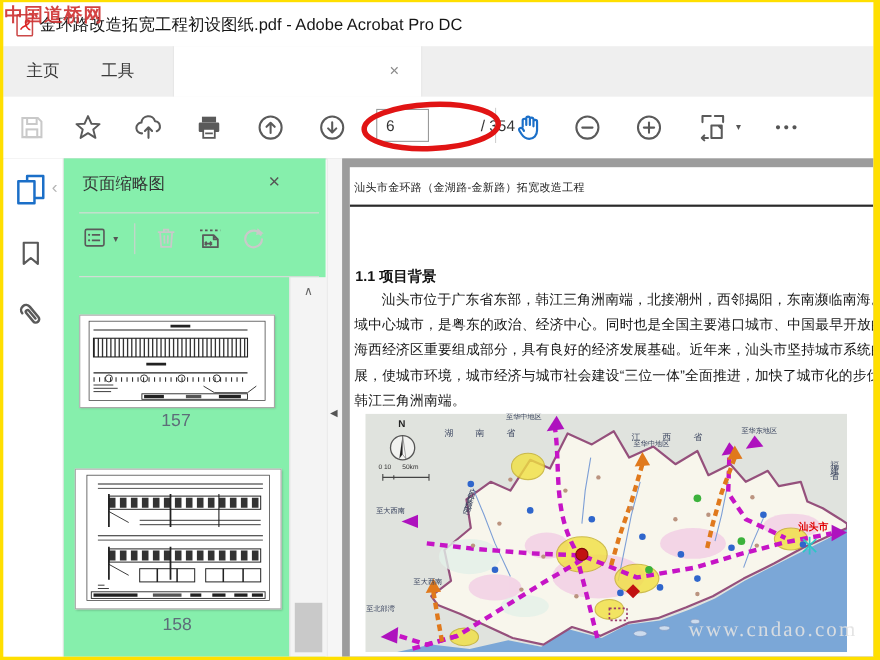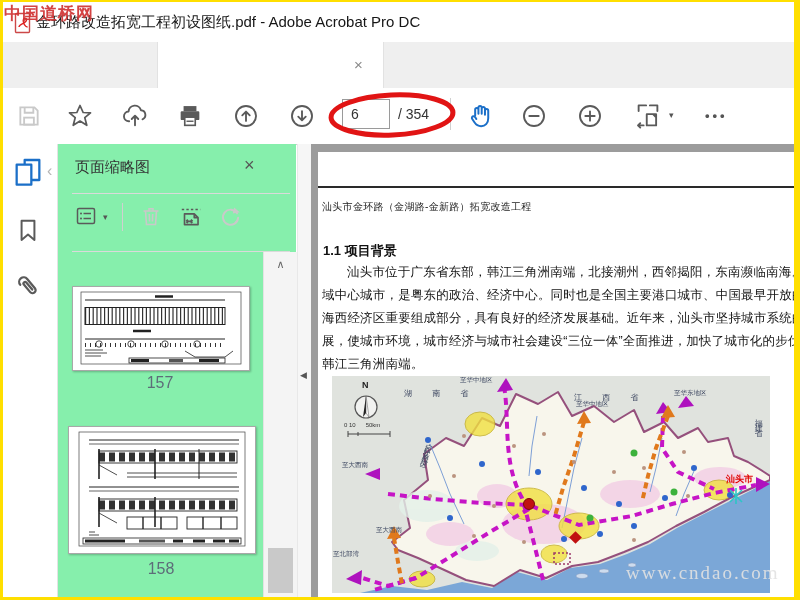--- a/index.html
+++ b/index.html
@@ -12,21 +12,21 @@
   .wm-bottom{font-family:"Liberation Serif","DejaVu Serif",serif;font-size:19px;color:#e2e2e2;opacity:.9;letter-spacing:2px;z-index:30;white-space:nowrap;}
   .tabbar{background:#efefef;}
   .tab{font-size:15px;color:#3a3a3a;text-align:center;line-height:46px;cursor:default;}
   .doctab{background:#ffffff;border-left:1px solid #e2e2e2;border-right:1px solid #e2e2e2;}
   .doctab-label{font-size:15px;color:#3a3a3a;line-height:46px;}
   .tab-close{font-size:15px;color:#8a8a8a;line-height:46px;}
   .toolbar{background:#ffffff;border-bottom:1px solid #cfcfcf;}
   .tbtn{display:flex;align-items:center;justify-content:center;}
   .pagebox{background:#fff;border:1px solid #9a9a9a;font-size:14px;color:#333;
            display:flex;align-items:center;padding-left:8px;box-sizing:border-box;}
-  .pagetotal{font-size:14px;color:#333;line-height:30px;white-space:pre;}
+  .pagetotal{font-size:14px;color:#333;line-height:30px;white-space:pre;margin-left:39px;}
   .vsep{background:#d0d0d0;width:1px;}
   .hrule{background:#dadada;height:1px;}
   .caret{font-size:9px;color:#555;}
   .dots{font-size:13px;font-weight:bold;color:#555;letter-spacing:3px;}
   .panel-title{font-size:15px;color:#333;}
   .panel-close{font-size:18px;color:#555;}
   .thumbbox{background:#fff;border:1px solid #a8a8a8;box-shadow:1px 1px 2px rgba(0,0,0,.25);}
   .thumblabel{font-size:16px;color:#5d6d79;text-align:center;}
   .scrolltrack{background:#f4f4f4;border-left:1px solid #e3e3e3;}
   .scrollthumb{background:#c9c9c9;}
@@ -55,20 +55,22 @@
 <div class="ab" style="left:3px;top:2px;width:791px;height:40px;background:#fff;">
   <svg class="ab" style="left:11px;top:10px;" width="18" height="22" viewBox="0 0 18 22">
     <rect x="1.5" y="1.5" width="14" height="19" rx="1" fill="#fff" stroke="#cc4848" stroke-width="1.4"></rect>
     <path d="M5 15 c0-3.4 7.6-3.4 7.6-7.2 0-2.3-3.4-2.3-3.4.6 0 3 2.2 6.6 4.4 6.6" stroke="#d22" stroke-width="1.4" fill="none"></path>
   </svg>
   <span class="ab titlebar-text" style="left:33px;top:11px;">金环路改造拓宽工程初设图纸.pdf - Adobe Acrobat Pro DC</span>
 </div>
 <div class="ab wm-top" style="left:4px;top:2px;font-family:Liberation Mono, monospace;">中国道桥网</div>
 
 <div class="ab tabbar" style="left:3px;top:42px;width:791px;height:46px;">
+  <div class="ab tab" style="left:8px;top:0;width:56px;">主页</div>
+  <div class="ab tab" style="left:76px;top:0;width:56px;">工具</div>
   <div class="ab doctab" style="left:154px;top:0;width:225px;height:46px;">
     <span class="ab tab-close" style="left:196px;top:0;">×</span>
   </div>
 </div>
 
 <div class="ab toolbar" style="left:3px;top:88px;width:791px;height:56px;">
   <div class="ab tbtn" style="left:12px;top:14px;width:28px;height:28px;">
     <svg width="26" height="26" viewBox="0 0 24 24" fill="none" stroke="#c9c9c9" stroke-width="1.7">
       <path d="M4 4 h13 l3 3 v13 H4 Z"></path>
         <path d="M8 4 v5 h8 V4"></path>
@@ -278,21 +280,21 @@
   <div class="ab scrollup" style="left:0;top:6px;width:33px;">∧</div>
   <div class="ab scrollthumb" style="left:4px;top:296px;width:25px;height:45px;"></div>
 </div>
 
 <div class="ab collapsestrip" style="left:297px;top:144px;width:14px;height:453px;">
   <span class="ab collapsearrow" style="left:2px;top:226px;">◀</span>
 </div>
 
 <div class="ab canvas" style="left:311px;top:144px;width:483px;height:453px;">
   <div class="ab page" style="left:7px;top:8px;width:476px;height:445px;">
-    <span class="ab runhead" style="left:4px;top:12px;margin-top:36px;">汕头市金环路（金湖路-金新路）拓宽改造工程</span>
+    <span class="ab runhead" style="left:4px;top:12px;">汕头市金环路（金湖路-金新路）拓宽改造工程</span>
     <div class="ab headrule" style="left:0;top:34px;width:476px;"></div>
     <span class="ab section" style="left:5px;top:90px;">1.1  项目背景</span>
     <p class="ab bodyline" style="left:29px;top:112px;margin:0;">汕头市位于广东省东部，韩江三角洲南端，北接潮州，西邻揭阳，东南濒临南海。是粤东区</p>
     <p class="ab bodyline" style="left:4px;top:135px;margin:0;">域中心城市，是粤东的政治、经济中心。同时也是全国主要港口城市、中国最早开放的经济特区、</p>
     <p class="ab bodyline" style="left:4px;top:158px;margin:0;">海西经济区重要组成部分，具有良好的经济发展基础。近年来，汕头市坚持城市系统的可持续发</p>
     <p class="ab bodyline" style="left:4px;top:181px;margin:0;">展，使城市环境，城市经济与城市社会建设“三位一体”全面推进，加快了城市化的步伐，提升了</p>
     <p class="ab bodyline" style="left:4px;top:204px;margin:0;">韩江三角洲南端。</p>
 
     <div class="ab mapwrap" style="left:14px;top:224px;width:438px;height:217px;">
       <svg width="438" height="217" viewBox="0 0 438 217">

